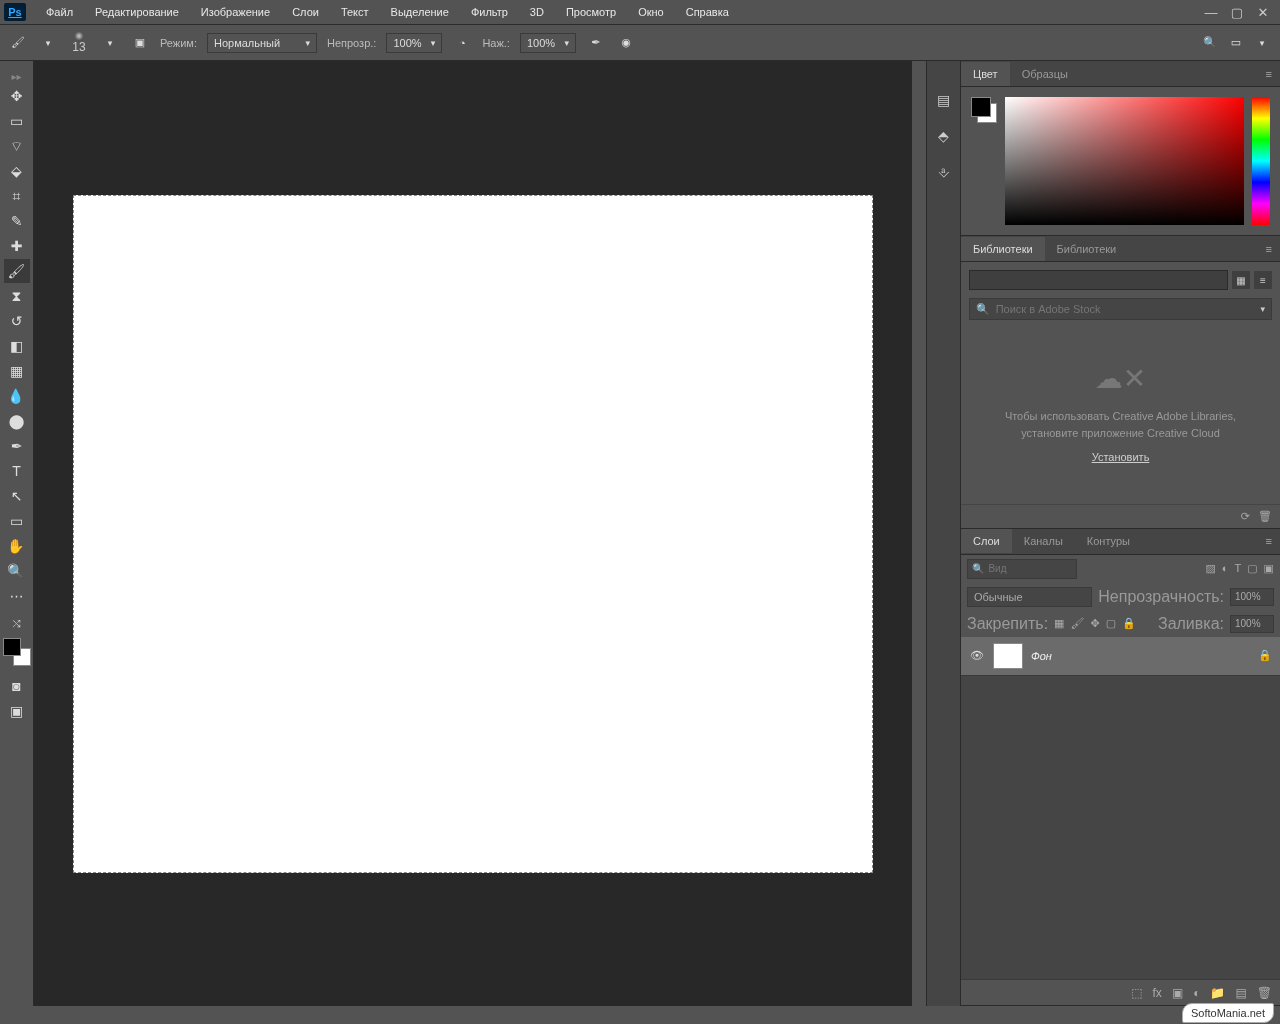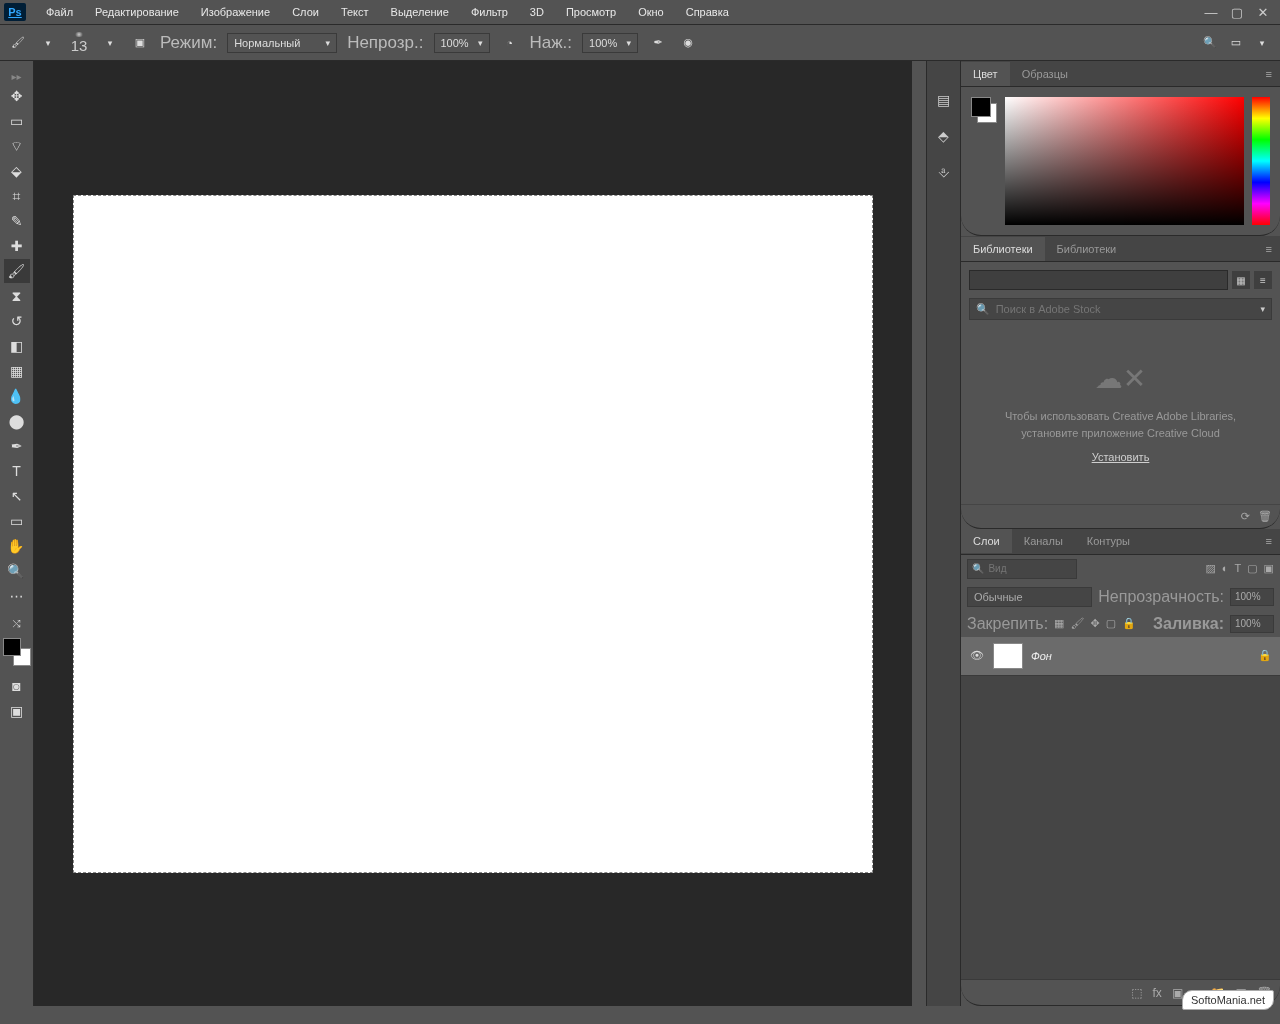--- a/index.html
+++ b/index.html
@@ -7,21 +7,21 @@
 .titlebar { height: 25px; background: #535353; display: flex; align-items: center; padding: 0 4px; border-bottom: 1px solid #2a2a2a; }
 .ps-logo { width: 22px; height: 18px; background: #001e36; color: #31a8ff; font-weight: bold; font-size: 11px; display: flex; align-items: center; justify-content: center; border-radius: 2px; margin-right: 10px; text-decoration: underline; }
 .menu { display: flex; gap: 2px; }
 .menu-item { padding: 4px 10px; cursor: pointer; color: #e8e8e8; }
 .window-controls { margin-left: auto; display: flex; gap: 0; }
 .win-btn { width: 26px; height: 20px; display: flex; align-items: center; justify-content: center; background: #535353; cursor: pointer; color: #ccc; font-size: 13px;}
 
 .options-bar { height: 36px; background: #535353; display: flex; align-items: center; padding: 0 8px; gap: 10px; border-bottom: 1px solid #2a2a2a; }
 .opt-icon { width: 20px; height: 20px; display: flex; align-items: center; justify-content: center; cursor: pointer; color:#ddd;}
 .opt-dropdown { background:#535353; border:1px solid #3a3a3a; color:#ddd; padding:2px 6px; font-size:11px; height:20px; display:flex; align-items:center;}
-.opt-label { color:#bbb; font-size:17px;}
+.opt-label { color:#bbb; font-size:11px;}
 .opt-right { margin-left:auto; display:flex; gap:6px; align-items:center;}
 
 .main-area { display:flex; height: calc(100% - 25px - 36px - 18px); }
 
 .tools-panel { width: 34px; background:#535353; display:flex; flex-direction:column; align-items:center; padding-top:8px; gap:0; border-right:1px solid #2a2a2a;}
 .tool-btn { width:26px; height:24px; display:flex; align-items:center; justify-content:center; cursor:pointer; color:#ddd; font-size:14px; margin-bottom:1px;}
 .tool-btn.active { background:#3a3a3a; }
 .tool-sep { height:8px; }
 .color-swatches { position:relative; width:28px; height:28px; margin-top:6px;}
 .swatch-fg { position:absolute; top:0; left:0; width:18px; height:18px; background:#000; border:1px solid #888;}
@@ -34,21 +34,21 @@
 .canvas-wrap { flex:1; display:flex; position:relative; overflow:hidden;}
 .canvas-bg { flex:1; background:#282828; display:flex; align-items:center; justify-content:center; position:relative;}
 .canvas { background:#fff; width:800px; height:678px; border:1px dashed #888; position:relative;}
 .vscroll { width:14px; background:#535353;}
 .doc-status { height:18px; background:#535353; display:flex; align-items:center; padding:0 8px; gap:20px; font-size:10px; border-top:1px solid #2a2a2a;}
 
 .dock-strip { width:34px; background:#454545; display:flex; flex-direction:column; align-items:center; padding-top:28px; gap:14px; border-left:1px solid #2a2a2a;}
 .dock-icon { width:22px; height:22px; display:flex; align-items:center; justify-content:center; cursor:pointer; color:#ccc; font-size:14px;}
 
 .right-panels { width:320px; background:#535353; display:flex; flex-direction:column; border-left:1px solid #2a2a2a;}
-.panel { border-bottom:1px solid #2a2a2a;border-radius:20px;}
+.panel { border-bottom:1px solid #2a2a2a;}
 .panel-tabs { height:26px; background:#454545; display:flex; align-items:center; border-bottom:1px solid #2a2a2a;}
 .panel-tab { padding:6px 12px; font-size:11px; color:#999; cursor:pointer;}
 .panel-tab.active { background:#535353; color:#ddd;}
 .panel-menu { margin-left:auto; padding:0 8px; color:#aaa; cursor:pointer;}
 .color-panel-body { height:148px; display:flex; gap:8px; padding:10px;}
 .color-preview { width:26px; height:26px; position:relative; flex-shrink:0;}
 .cp-fg{position:absolute;top:0;left:0;width:20px;height:20px;background:#000;border:1px solid #888;}
 .cp-bg{position:absolute;bottom:0;right:0;width:20px;height:20px;background:#fff;border:1px solid #888;}
 .color-field { flex:1; background:linear-gradient(to bottom, rgba(0,0,0,0), #000), linear-gradient(to right, #fff, #ff0000); }
 .hue-strip { width:18px; background:linear-gradient(to bottom, #ff0000, #ffff00, #00ff00, #00ffff, #0000ff, #ff00ff, #ff0000);}
@@ -83,22 +83,22 @@
 .layer-thumb{width:30px; height:26px; background:#fff; border:1px solid #888;}
 .layer-name{flex:1; font-style:italic; color:#eee;}
 .layer-lock{color:#ccc;}
 .layers-fill{flex:1; background:#454545;}
 .layers-footer{height:26px; display:flex; justify-content:flex-end; align-items:center; gap:10px; padding:0 8px; border-top:1px solid #3a3a3a;}
 .layers-footer span{cursor:pointer; color:#aaa; font-size:12px;}
 
 .status-bar { height:18px; background:#535353;}
 .brush-preview{width:22px;height:22px;display:flex;flex-direction:column;align-items:center;justify-content:center;color:#ccc;}
 .brush-dot{width:10px;height:10px;background:radial-gradient(circle,#ccc 0%,transparent 70%);border-radius:50%;}
-.brush-size{font-size:15px;}
-.watermark{position:absolute; bottom:14px; right:6px; background:#fff; color:#333; font-size:11px; padding:3px 8px; border-radius:10px 2px 10px 2px; border:1px solid #aaa;}
+.brush-size{font-size:12px;}
+.watermark{position:absolute; bottom:1px; right:6px; background:#fff; color:#333; font-size:11px; padding:3px 8px; border-radius:10px 2px 10px 2px; border:1px solid #aaa;}
 .collapse-arrows{font-size:10px;color:#888;text-align:center;padding:2px 0;cursor:pointer;}
 </style>
 </head>
 <body>
 
 <div class="titlebar">
   <div class="ps-logo">Ps</div>
   <div class="menu">
     <div class="menu-item">Файл</div>
     <div class="menu-item">Редактирование</div>
@@ -282,21 +282,21 @@
         </div>
         <div class="layers-row3">
           <span class="opacity-lbl">Закрепить:</span>
           <div class="lock-icons">
             <span>▦</span>
             <span>🖌</span>
             <span>✥</span>
             <span>▢</span>
             <span>🔒</span>
           </div>
-          <span class="opacity-lbl" style="margin-left:auto;font-weight:bold;">Заливка:</span>
+          <span class="opacity-lbl" style="margin-left:auto;">Заливка:</span>
           <div class="opacity-val">100%</div>
         </div>
         <div class="layer-list">
           <div class="layer-item">
             <span class="layer-eye">👁</span>
             <div class="layer-thumb"></div>
             <span class="layer-name">Фон</span>
             <span class="layer-lock">🔒</span>
           </div>
         </div>

